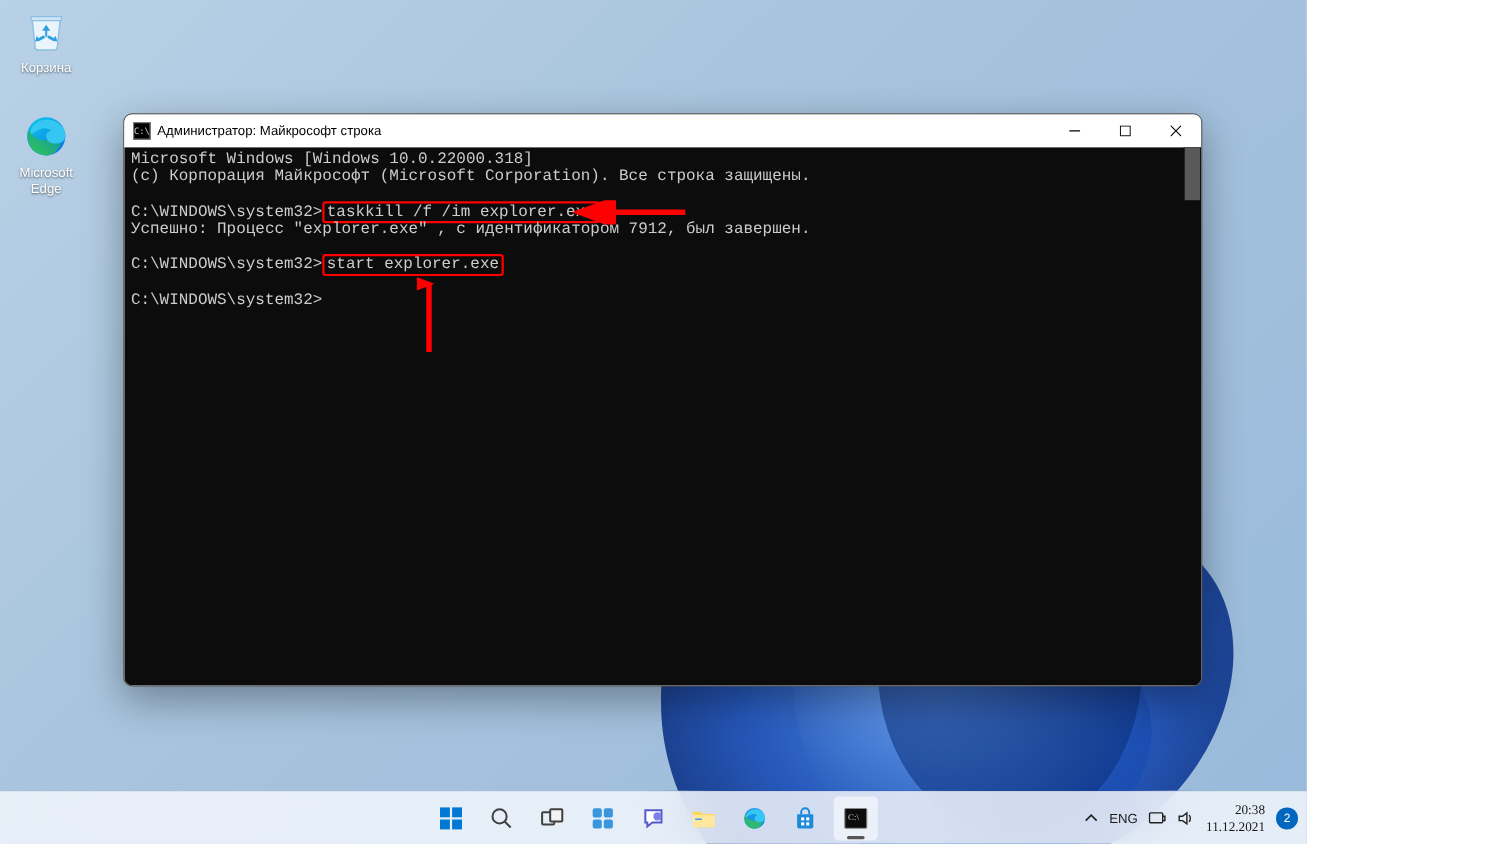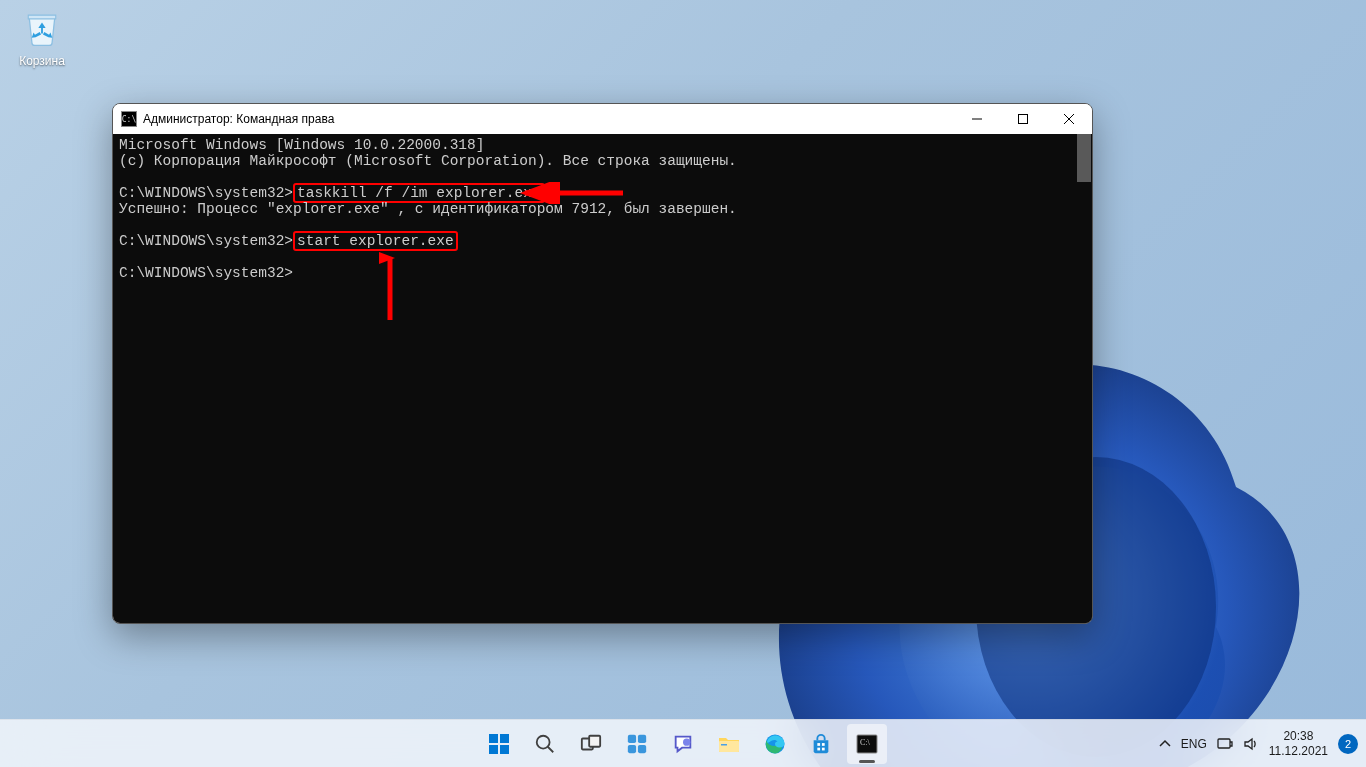--- a/index.html
+++ b/index.html
@@ -1,20 +1,20 @@
 <!DOCTYPE html>
 <html><head>
 <meta charset="utf-8">
 <style>
   * { margin: 0; padding: 0; box-sizing: border-box; }
   html, body { width: 1366px; height: 767px; overflow: hidden; font-family: "Segoe UI", Tahoma, sans-serif; }
   
   .desktop {
     position: relative;
-    width: 1366px;
+    width: 1188px;
     height: 767px;
     background: linear-gradient(135deg, #b9d1e6 0%, #a8c4de 40%, #99badb 100%);
   }
   
   
   .bloom {
     position: absolute;
     right: 50px; bottom: -80px;
     width: 640px; height: 580px;
     pointer-events: none;
@@ -121,21 +121,21 @@
     content:""; position:absolute; width:16px; height:3px; background:#555; border-radius:2px; margin-top:36px;
   }
   .task-item { position:relative; }
   
   .systray {
     position: absolute; right: 8px; top: 0; bottom: 0;
     display: flex; align-items: center; gap: 10px;
     font-size: 12px; color: #1a1a1a;
   }
   .tray-ic { cursor: pointer; display:flex; align-items:center; }
-  .clock { text-align: center; line-height: 15px; font-size: 12px; cursor:pointer; }
+  .clock { text-align: right; line-height: 15px; font-size: 12px; cursor:pointer;font-family:Liberation Serif, serif; }
   .notif-badge {
     width: 20px; height: 20px; border-radius: 50%;
     background: #0067c0; color: #fff;
     font-size: 11px; display: flex; align-items: center; justify-content: center;
     cursor:pointer;
   }
 </style>
 </head>
 <body>
 
@@ -160,25 +160,43 @@
 
   <div class="desktop-icon" style="left:6px; top:6px;">
     <svg class="ic" viewBox="0 0 48 48">
       <path d="M10 12 h28 l-3 28 a3 3 0 0 1 -3 3 h-16 a3 3 0 0 1 -3 -3 z" fill="#e9f4fb" stroke="#8cbfe2" stroke-width="1.4"></path>
       <path d="M9 10 h30 v4 h-30 z" fill="#cfe6f6" stroke="#8cbfe2" stroke-width="1.2"></path>
       <path d="M24 18 l4 6 h-3 v6 h-2 v-6 h-3 z M17 34 l6 -3 -1.5 -2.6 -5.2 3 -1.5 -2.6 -2 5.8 z M31 34 l-6 -3 1.5 -2.6 5.2 3 1.5 -2.6 2 5.8 z" fill="#2e9fe0"></path>
     </svg>
     <span>Корзина</span>
   </div>
 
+  <div class="desktop-icon" style="left:6px; top:102px;">
+    <svg class="ic" viewBox="0 0 48 48">
+      <defs>
+        <linearGradient id="eg1" x1="0" y1="0" x2="1" y2="1">
+          <stop offset="0%" stop-color="#0ecaf0"></stop>
+            <stop offset="100%" stop-color="#1073d6"></stop>
+        </linearGradient>
+        <linearGradient id="eg2" x1="0" y1="1" x2="1" y2="0">
+          <stop offset="0%" stop-color="#36c752"></stop>
+            <stop offset="100%" stop-color="#0a94aa"></stop>
+        </linearGradient>
+      </defs>
+      <circle cx="24" cy="24" r="19" fill="url(#eg1)"></circle>
+      <path d="M24 43 a19 19 0 0 1 -17 -26 c3 8 10 12 18 11 c6 -1 9 -5 8 -9 c0 0 5 3 5 9 c0 8 -7 15 -14 15 z" fill="url(#eg2)"></path>
+      <path d="M8 20 c2 -9 12 -15 22 -12 c8 2 13 9 13 15 c0 5 -4 8 -10 8 c-5 0 -9 -3 -9 -7 c0 -3 2 -5 5 -5 c-2 -3 -7 -4 -11 -2 c-5 2 -9 7 -10 3 z" fill="#33c7f2"></path>
+    </svg>
+    <span>Microsoft Edge</span>
+  </div>
 
   <div class="cmd-window">
     <div class="titlebar">
       <span class="ticon">C:\</span>
-      <span class="title">Администратор: Командная права</span>
+      <span class="title">Администратор: Майкрософт строка</span>
       <div class="win-controls">
         <div class="win-btn">
           <svg width="10" height="10" viewBox="0 0 10 10">
               <path d="M0 5 H10" stroke="#000" stroke-width="1"></path>
             </svg>
         </div>
         <div class="win-btn">
           <svg width="10" height="10" viewBox="0 0 10 10">
               <rect x="0.5" y="0.5" width="9" height="9" fill="none" stroke="#000" stroke-width="1"></rect>
             </svg>

